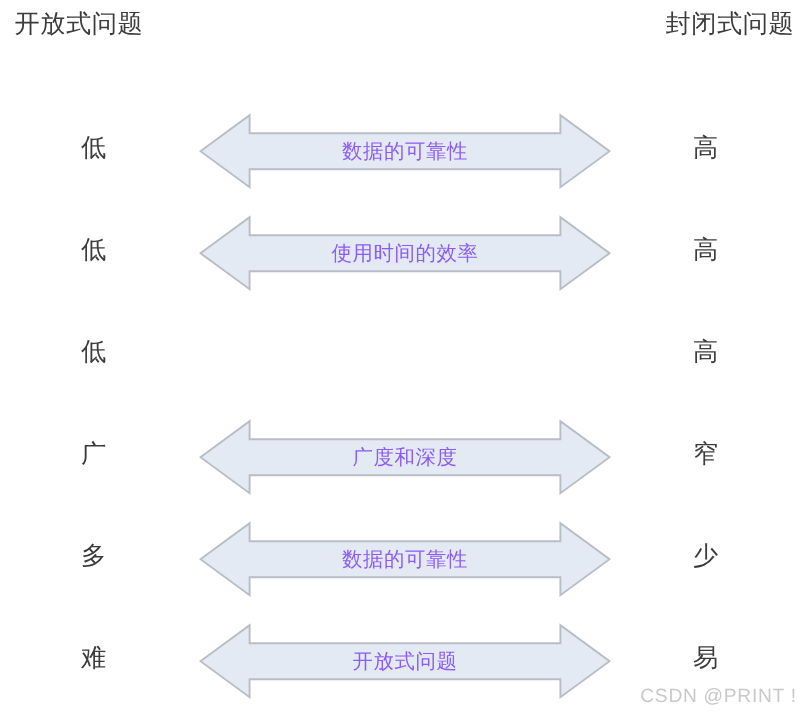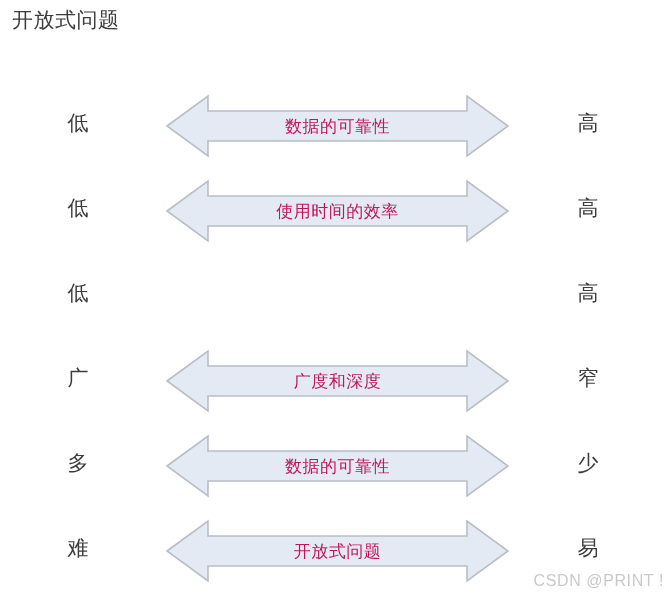--- a/index.html
+++ b/index.html
@@ -70,21 +70,21 @@
   .arrow-label {
     position: absolute;
     left: 0;
     top: 0;
     width: 343px;
     height: 68px;
     display: flex;
     align-items: center;
     justify-content: center;
     font-size: 17px;
-    color: #be185d;
+    color: #8b5cf6;
     white-space: nowrap;
     letter-spacing: 0.5px;
   }
 
   
   .watermark {
     position: absolute;
     right: 8px;
     bottom: 4px;
     font-family: "Liberation Sans", "DejaVu Sans", sans-serif;
@@ -94,20 +94,21 @@
     white-space: nowrap;
   }
 </style>
 </head>
 <body>
 
 <div id="canvas">
 
   <div class="header left">开放式问题</div>
 
+  <div class="header right">封闭式问题</div>
 
   <div class="row" style="top:90px">
     <div class="end-label left">低</div>
     <div class="arrow-wrap">
       <svg class="arrow-svg" viewBox="0 0 343 68" preserveAspectRatio="none">
         <polygon points="1,34 42,4 42,19 301,19 301,4 342,34 301,64 301,49 42,49 42,64" fill="#e4eaf4" stroke="#b9bdc5" stroke-width="1.6" stroke-linejoin="miter"></polygon>
       </svg>
       <div class="arrow-label">数据的可靠性</div>
     </div>
     <div class="end-label right">高</div>

